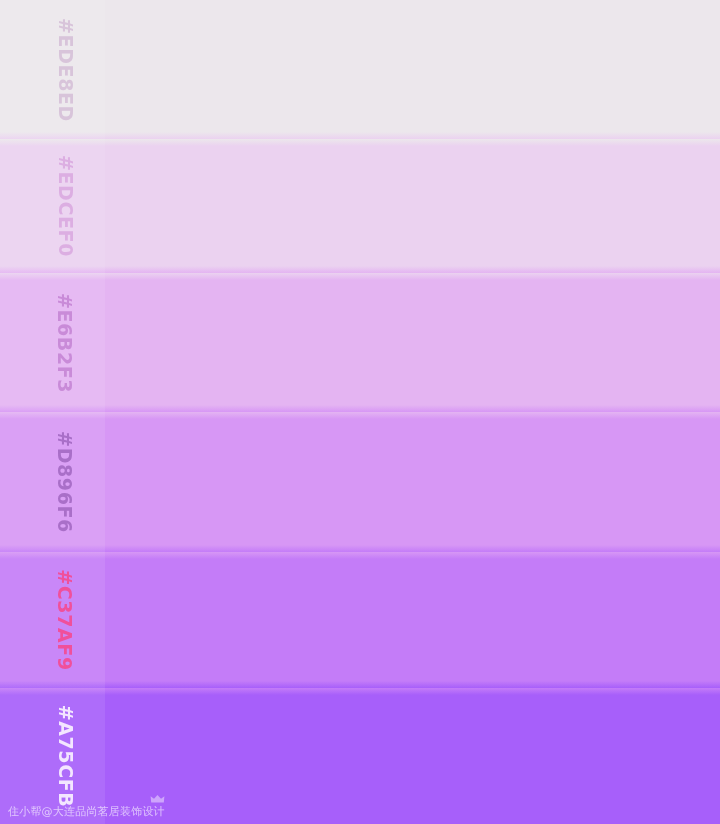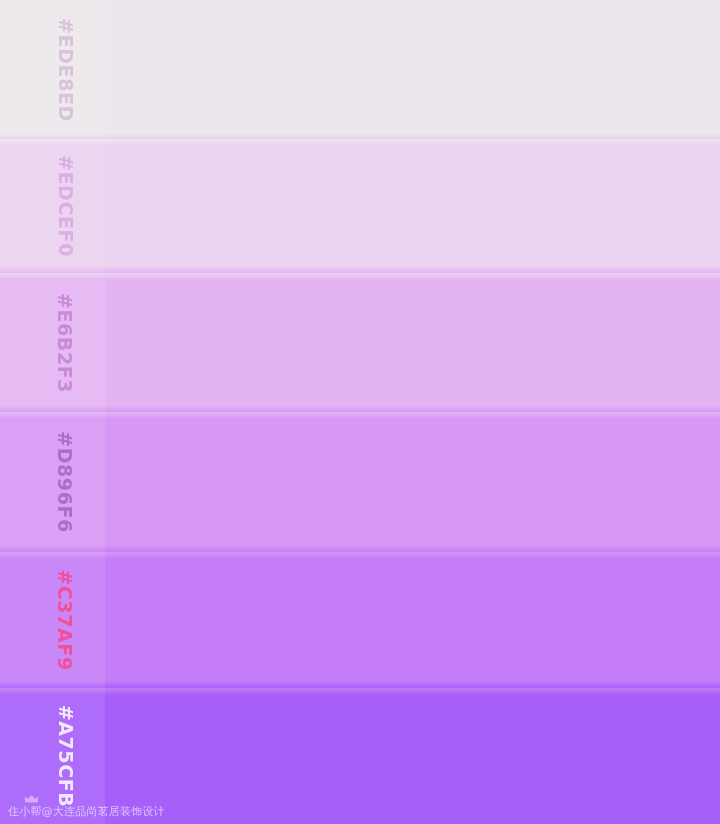--- a/index.html
+++ b/index.html
@@ -56,21 +56,21 @@
     line-height: 1;
   }
 
   
   #watermark {
     position: absolute;
     left: 8px;
     bottom: 6px;
     display: flex;
     flex-direction: column;
-    align-items: flex-start;
+    align-items: flex-end;
     pointer-events: none;
   }
   #watermark .wm-logo {
     width: 15px;
     height: 10px;
     margin-left: 16px;
     margin-bottom: 1px;
     opacity: 0.55;
   }
   #watermark .wm-text {

